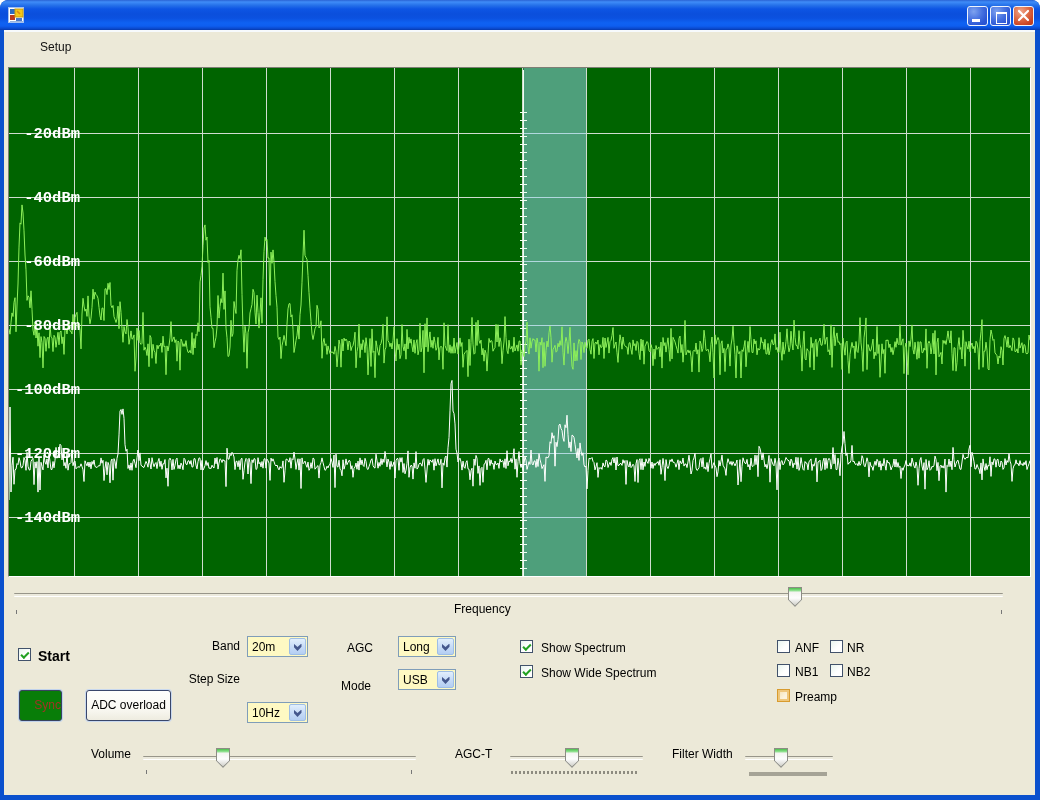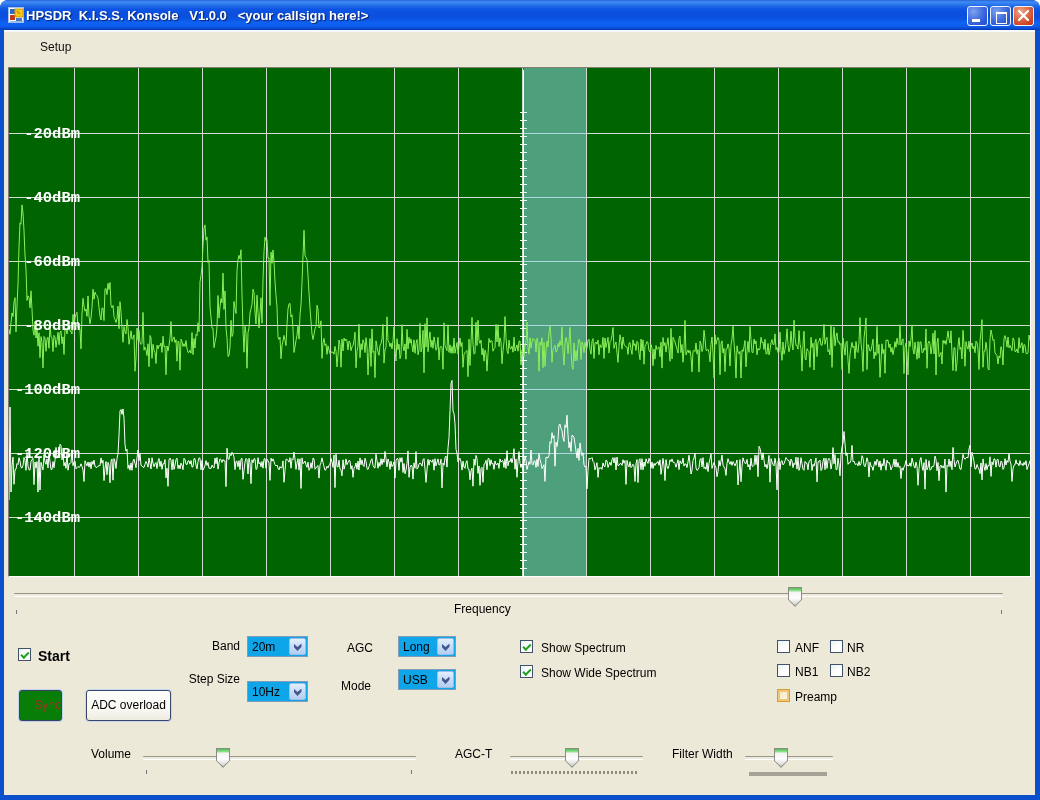--- a/index.html
+++ b/index.html
@@ -49,21 +49,21 @@
   .slabel { font-size:12px; color:#000; }
   .tick { width:1px; height:4px; background:#777; }
 
   
   .cb { width:13px; height:13px; border:1px solid #42526b; background:linear-gradient(135deg,#e8f4ee 0%,#fff 60%); }
   .cb.checked::after { content:""; position:absolute; left:2px; top:2.5px; width:5.5px; height:3px;
       border-left:2px solid #21a121; border-bottom:2px solid #21a121; transform:rotate(-45deg); transform-origin:center; }
   .cb.amber { border:1px solid #d89b2e; background:linear-gradient(135deg,#f4dfae 0%,#fbf3dd 60%);
       box-shadow:inset 0 0 0 2px #eec67a; }
   .clabel { font-size:12px; color:#000; white-space:nowrap; }
-  .combo { width:61px; height:21px; border:1px solid #7f9db9; background:#0ea5e9; font-size:12px; }
+  .combo { width:61px; height:21px; border:1px solid #7f9db9; background:#fef9c3; font-size:12px; }
   .combo .ctext { position:absolute; left:4px; top:3px; color:#000; }
   .combo .cbtn { position:absolute; right:1px; top:1px; width:17px; height:17px; border-radius:2px;
       background:linear-gradient(180deg,#e2effc 0%,#c8dcf7 50%,#b4cef2 100%);
       border:1px solid #9ebee6; }
   .combo .cbtn::after { content:""; position:absolute; left:3.5px; top:4.5px; width:8px; height:8px;
       background:#44578c;
       clip-path:polygon(0 0,50% 45%,100% 0,100% 40%,50% 95%,0 40%); }
   #btn-sync { left:15px; top:660px; width:43px; height:31px; background:#087d08;
       border:1px solid #38435f; border-radius:3px; box-shadow:0 0 0 1px #c0d2ec;
       color:#a03424; font-size:12px; text-align:right; line-height:29px; }
@@ -80,21 +80,20 @@
      <svg class="abs" style="left:8px;top:7px" width="16" height="16" viewBox="0 0 16 16">
         <rect x="0" y="0" width="16" height="16" fill="#bdd2f0" opacity="0.85"></rect>
         <rect x="1" y="1" width="14" height="14" fill="#fff"></rect>
         <rect x="2" y="2" width="5" height="5" fill="#2e6bc0"></rect>
         <rect x="2" y="8" width="5" height="5" fill="#c03a1c"></rect>
         <rect x="7" y="2" width="8" height="8" fill="#f4c718" stroke="#c79b10" stroke-width="1"></rect>
         <path d="M9 4 L12 7" stroke="#e08a12" stroke-width="1.6"></path>
         <rect x="8" y="11" width="6" height="3" fill="#4a78c8"></rect>
         <rect x="2" y="14" width="13" height="1" fill="#9ab4dd"></rect>
      </svg>
-     <div id="title-text" class="abs">HPSDR  K.I.S.S. Konsole   V1.0.0   &lt;your callsign here!&gt;</div>
      <div id="btn-min" class="abs winbtn"></div>
      <div id="btn-max" class="abs winbtn"></div>
      <div id="btn-close" class="abs winbtn"><svg width="19" height="18" viewBox="0 0 19 18">
           <path d="M5 4 L14 13 M14 4 L5 13" stroke="#fff" stroke-width="2.2" stroke-linecap="round"></path>
         </svg></div>
   </div>
 
   <div id="client" class="abs">
     <div class="abs" style="left:0;top:0;width:1031px;height:2px;background:#f7fafc;"></div>
     <div id="menu-setup" class="abs">Setup</div>
@@ -209,21 +208,21 @@
 
     <div class="abs cb checked" style="left:14px;top:618px;"></div>
     <div class="abs clabel" style="left:34px;top:618px;font-weight:bold;font-size:14px;">Start</div>
 
     <div class="abs clabel" style="left:170px;top:609px;width:66px;text-align:right;">Band</div>
     <div class="abs combo" style="left:243px;top:606px;">
         <span class="ctext">20m</span>
         <span class="cbtn"></span>
       </div>
     <div class="abs clabel" style="left:170px;top:642px;width:66px;text-align:right;">Step Size</div>
-    <div class="abs combo" style="left:243px;top:651px;">
+    <div class="abs combo" style="left:243px;top:672px;">
         <span class="ctext">10Hz</span>
         <span class="cbtn"></span>
       </div>
 
     <div class="abs clabel" style="left:343px;top:611px;">AGC</div>
     <div class="abs combo" style="left:394px;top:606px;width:58px;">
         <span class="ctext">Long</span>
         <span class="cbtn"></span>
       </div>
     <div class="abs clabel" style="left:337px;top:649px;">Mode</div>

